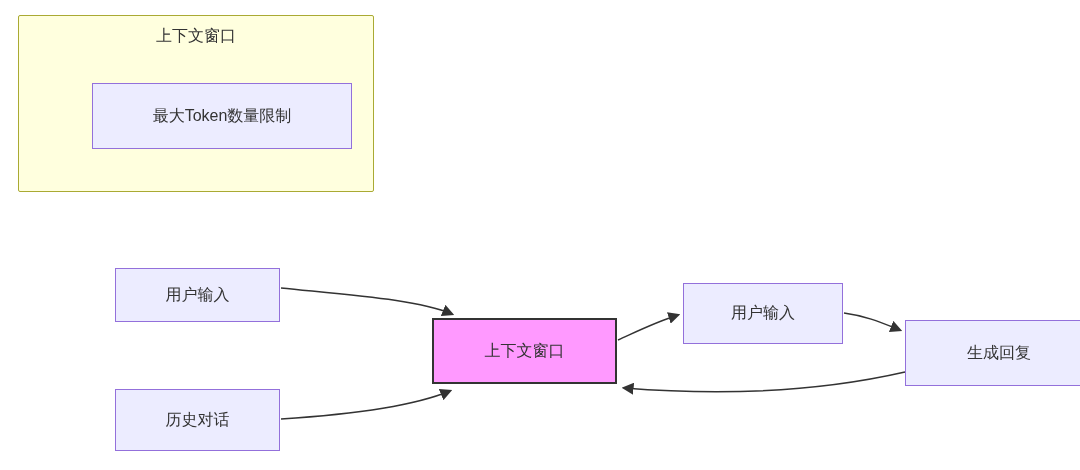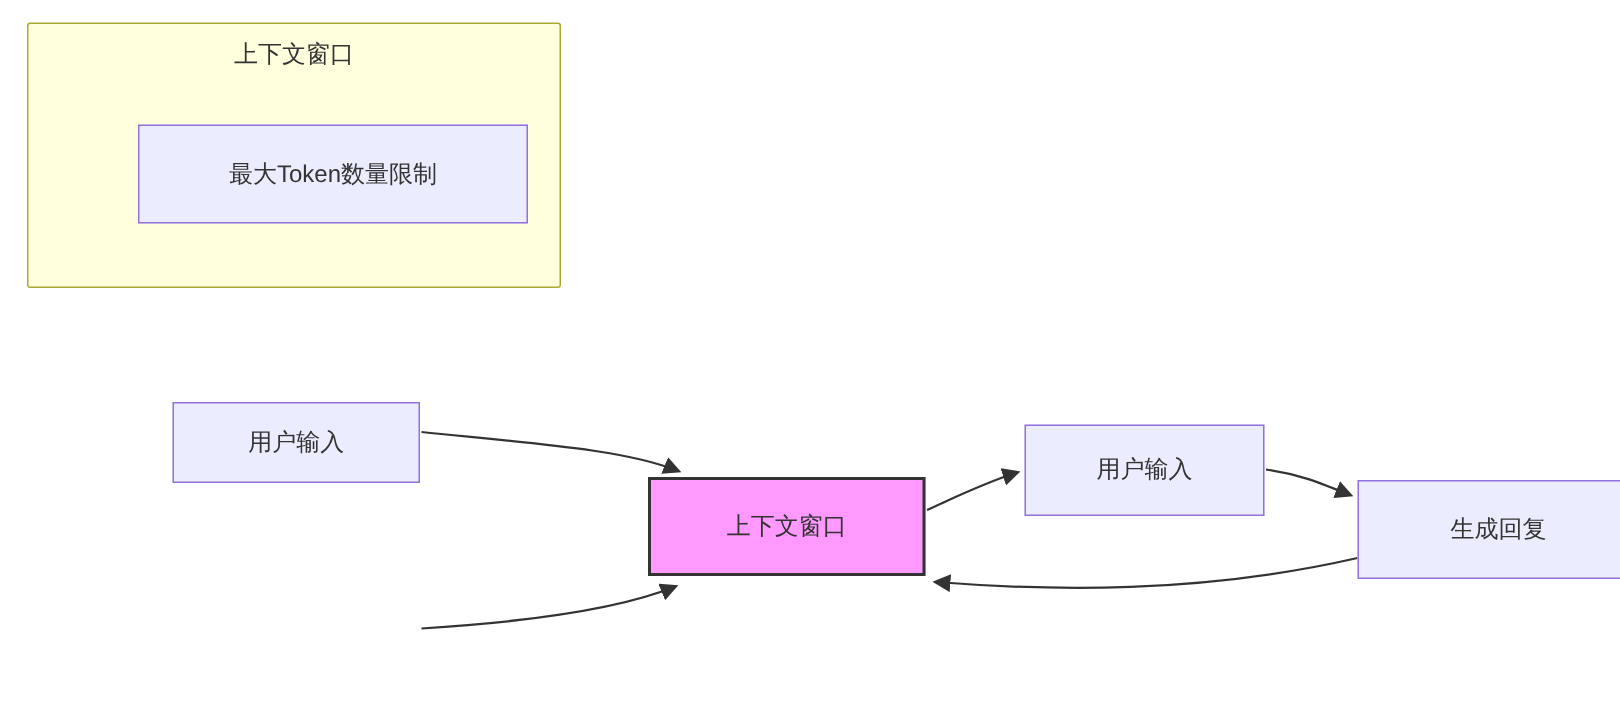--- a/index.html
+++ b/index.html
@@ -92,20 +92,23 @@
     <div class="subgraph-title">上下文窗口</div>
     <div class="node token-limit">
       <span>最大Token数量限制</span>
     </div>
   </div>
 
   <div class="node user-input">
     <span>用户输入</span>
   </div>
 
+  <div class="node history">
+    <span>历史对话</span>
+  </div>
 
   <div class="node context highlight">
     <span>上下文窗口</span>
   </div>
 
   <div class="node model">
     <span>用户输入</span>
   </div>
 
   <div class="node reply">

